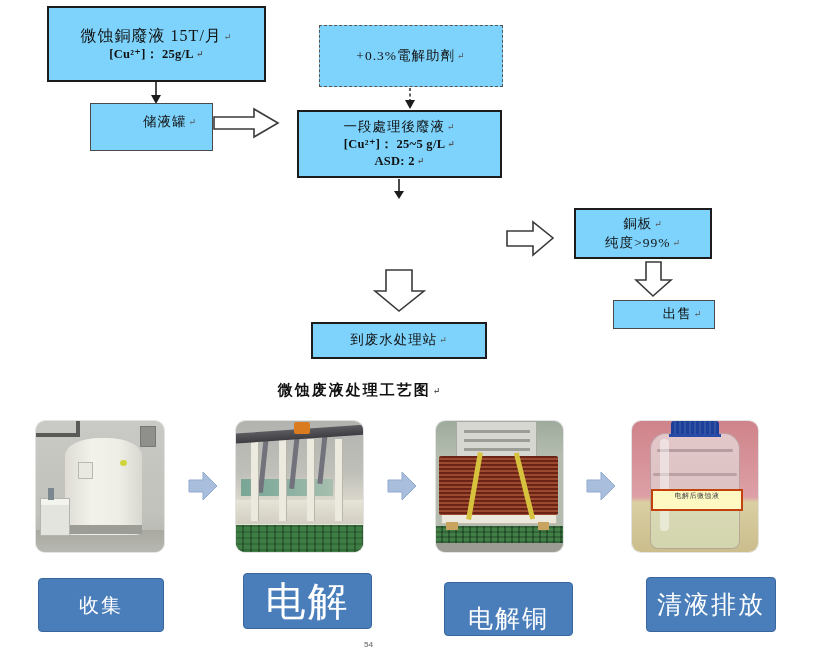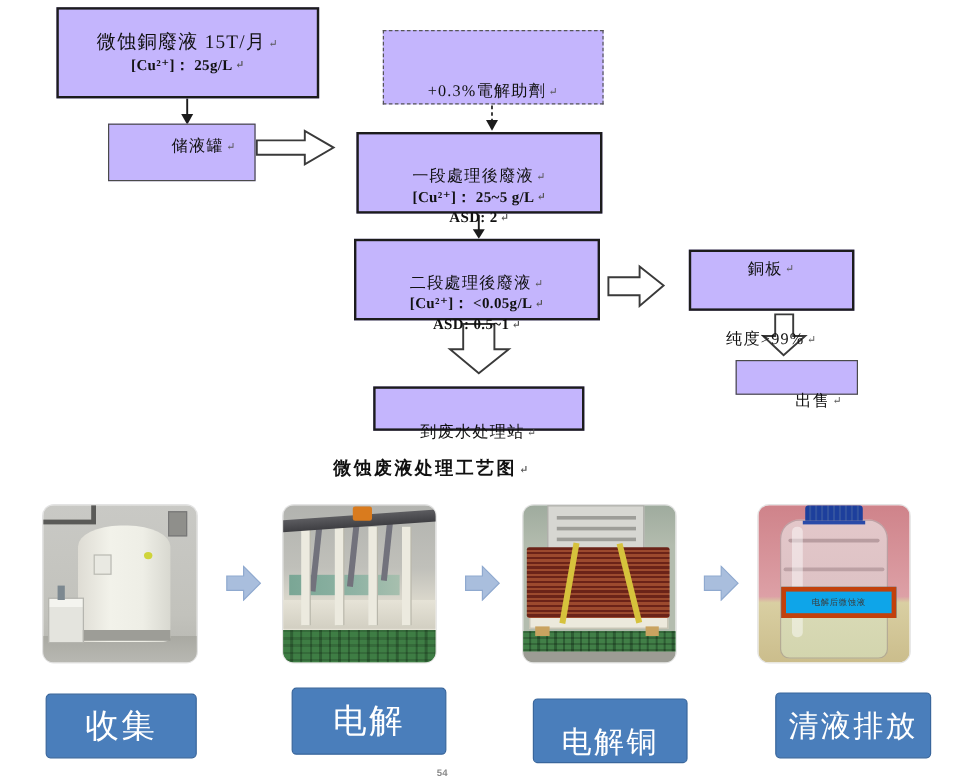--- a/index.html
+++ b/index.html
@@ -1,27 +1,27 @@
 <!DOCTYPE html>
 <html style="--step-label-bg: #4a7ebb; --step-label-border: #39669c; --photo-arrow: #a9bedd; --photo-arrow-edge: #8fa9cf;"><head>
 <meta charset="utf-8">
 <style>
   html,body{margin:0;padding:0;background:#fff;}
   #stage{
     position:relative;width:813px;height:653px;background:#fff;overflow:hidden;
     font-family:"Liberation Serif","DejaVu Serif",serif;color:#111;
   }
   
-  .fbox{position:absolute;box-sizing:border-box;background:#c4b5fd;text-align:center;}
+  .fbox{position:absolute;box-sizing:border-box;background:#7dd3fc;text-align:center;}
   .fbox.thick{border:2.5px solid #1c1c1c;}
   .fbox.thin{border:1.3px solid #4a4a4a;padding-left:37px;}
   .fbox.dashed{border:1.6px dashed #555;}
   .fline{line-height:1.35;white-space:nowrap;}
   .cn-lg{font-size:16px;letter-spacing:1px;}
-  .cn-md{font-size:13.5px;letter-spacing:1px;margin-top:40px;}
+  .cn-md{font-size:13.5px;letter-spacing:1px;}
   .sci{font-size:12.5px;font-weight:bold;letter-spacing:.3px;}
   .rm{font-size:9px;color:#555;margin-left:2px;vertical-align:1px;}
   .vcenter{display:flex;flex-direction:column;justify-content:center;height:100%;}
   
   .sec-title{position:absolute;left:230px;top:381px;width:260px;text-align:center;
     font-size:15px;font-weight:bold;letter-spacing:2px;}
   
   .connectors{position:absolute;left:0;top:0;}
   
   .photo{position:absolute;border-radius:9px;overflow:hidden;box-shadow:0 0 0 1px #e3e3e3;}
@@ -67,21 +67,21 @@
   .p3-grate:after{content:"";position:absolute;inset:0;background:repeating-linear-gradient(180deg,rgba(0,0,0,.2) 0 1.5px,transparent 1.5px 5px);}
   .p3-concrete{left:0;bottom:0;width:100%;height:7%;background:#9c9c94;}
   
   .p4-bg{inset:0;background:linear-gradient(180deg,#cf838a 0%,#dda0a6 58%,#d9cfa2 62%,#cbbd8c 100%);}
   .p4-bottle{left:14%;top:9%;width:72%;height:89%;background:linear-gradient(180deg,rgba(228,203,205,.95) 0%,rgba(222,199,201,.9) 46%,#d9dab6 64%,#d3d5ae 100%);border-radius:16px 16px 8px 8px;box-shadow:inset 0 0 0 1px rgba(120,90,95,.35);}
   .p4-shoulder{left:20%;top:21%;width:60%;height:3px;background:rgba(110,80,85,.35);border-radius:2px;}
   .p4-shoulder2{left:17%;top:40%;width:66%;height:3px;background:rgba(110,80,85,.3);border-radius:2px;}
   .p4-cap{left:31%;top:0;width:38%;height:10%;background:repeating-linear-gradient(90deg,#1d3f9c 0 3px,#33539f 3px 5px),#1d3f9c;border-radius:3px 3px 0 0;}
   .p4-capring{left:29%;top:10%;width:42%;height:3px;background:#2a4aa8;}
   .p4-highlight{left:22%;top:14%;width:7%;height:70%;background:rgba(255,255,255,.45);border-radius:4px;}
-  .p4-label{left:15%;top:52%;width:70%;height:14%;background:#0ea5e9;border:4px solid #c2410c;display:flex;align-items:center;justify-content:center;}
+  .p4-label{left:15%;top:52%;width:70%;height:14%;background:#fef9c3;border:2px solid #c2410c;display:flex;justify-content:center;}
   .p4-label span{position:static;font-size:7px;color:#3c3c3c;letter-spacing:.5px;white-space:nowrap;}
   
   .step-label{position:absolute;display:flex;align-items:center;justify-content:center;
     background:var(--step-label-bg,#4a7ebb);border:1px solid var(--step-label-border,#3a6ea5);
     border-radius:4px;color:#fff;letter-spacing:2px;}
   .parrow{position:absolute;}
   .page-num{position:absolute;left:364px;top:640px;font-size:8px;color:#8a8a8a;font-family:"Liberation Sans",sans-serif;font-weight:bold;}
 </style>
 </head>
 <body>
@@ -126,27 +126,20 @@
   </div>
 
   <div class="fbox thick" style="left:297px;top:110px;width:205px;height:68px;">
     <div class="vcenter">
       <div class="fline cn-md"><span>一段處理後廢液</span><span class="rm">↵</span></div>
       <div class="fline sci"><span>[Cu²⁺]： 25~5 g/L</span><span class="rm">↵</span></div>
       <div class="fline sci"><span>ASD: 2</span><span class="rm">↵</span></div>
     </div>
   </div>
 
-  <div class="fbox thick" style="left:295px;top:199px;width:205px;height:68px;">
-    <div class="vcenter">
-      <div class="fline cn-md"><span>二段處理後廢液</span><span class="rm">↵</span></div>
-      <div class="fline sci"><span>[Cu²⁺]： &lt;0.05g/L</span><span class="rm">↵</span></div>
-      <div class="fline sci"><span>ASD: 0.5~1</span><span class="rm">↵</span></div>
-    </div>
-  </div>
 
   <div class="fbox thick" style="left:574px;top:208px;width:138px;height:51px;">
     <div class="vcenter">
       <div class="fline cn-md"><span>銅板</span><span class="rm">↵</span></div>
       <div class="fline cn-md"><span>纯度&gt;99%</span><span class="rm">↵</span></div>
     </div>
   </div>
 
   <div class="fbox thick" style="left:311px;top:322px;width:176px;height:37px;">
     <div class="vcenter">
@@ -225,24 +218,24 @@
   <svg class="parrow" style="left:188px;top:471px;" width="30" height="30">
     <polygon points="1,9 15,9 15,1 29,15 15,29 15,21 1,21" fill="var(--photo-arrow,#a9bedd)" stroke="var(--photo-arrow-edge,#8fa9cf)" stroke-width="1"></polygon>
   </svg>
   <svg class="parrow" style="left:387px;top:471px;" width="30" height="30">
     <polygon points="1,9 15,9 15,1 29,15 15,29 15,21 1,21" fill="var(--photo-arrow,#a9bedd)" stroke="var(--photo-arrow-edge,#8fa9cf)" stroke-width="1"></polygon>
   </svg>
   <svg class="parrow" style="left:586px;top:471px;" width="30" height="30">
     <polygon points="1,9 15,9 15,1 29,15 15,29 15,21 1,21" fill="var(--photo-arrow,#a9bedd)" stroke="var(--photo-arrow-edge,#8fa9cf)" stroke-width="1"></polygon>
   </svg>
 
-  <div class="step-label" style="left:38px;top:578px;width:124px;height:52px;font-size:28px;">
+  <div class="step-label" style="left:38px;top:578px;width:124px;height:52px;font-size:20px;">
     <span>收集</span>
   </div>
-  <div class="step-label" style="left:243px;top:573px;width:127px;height:54px;font-size:28px;font-family:Liberation Serif, serif;">
+  <div class="step-label" style="left:243px;top:573px;width:127px;height:54px;font-size:40px;font-family:Liberation Serif, serif;">
     <span>电解</span>
   </div>
   <div class="step-label" style="left:444px;top:582px;width:127px;height:52px;font-size:25px;align-items:flex-end;">
     <span>电解铜</span>
   </div>
   <div class="step-label" style="left:646px;top:577px;width:128px;height:53px;font-size:25px;">
     <span>清液排放</span>
   </div>
 
   <div class="page-num">54</div>

